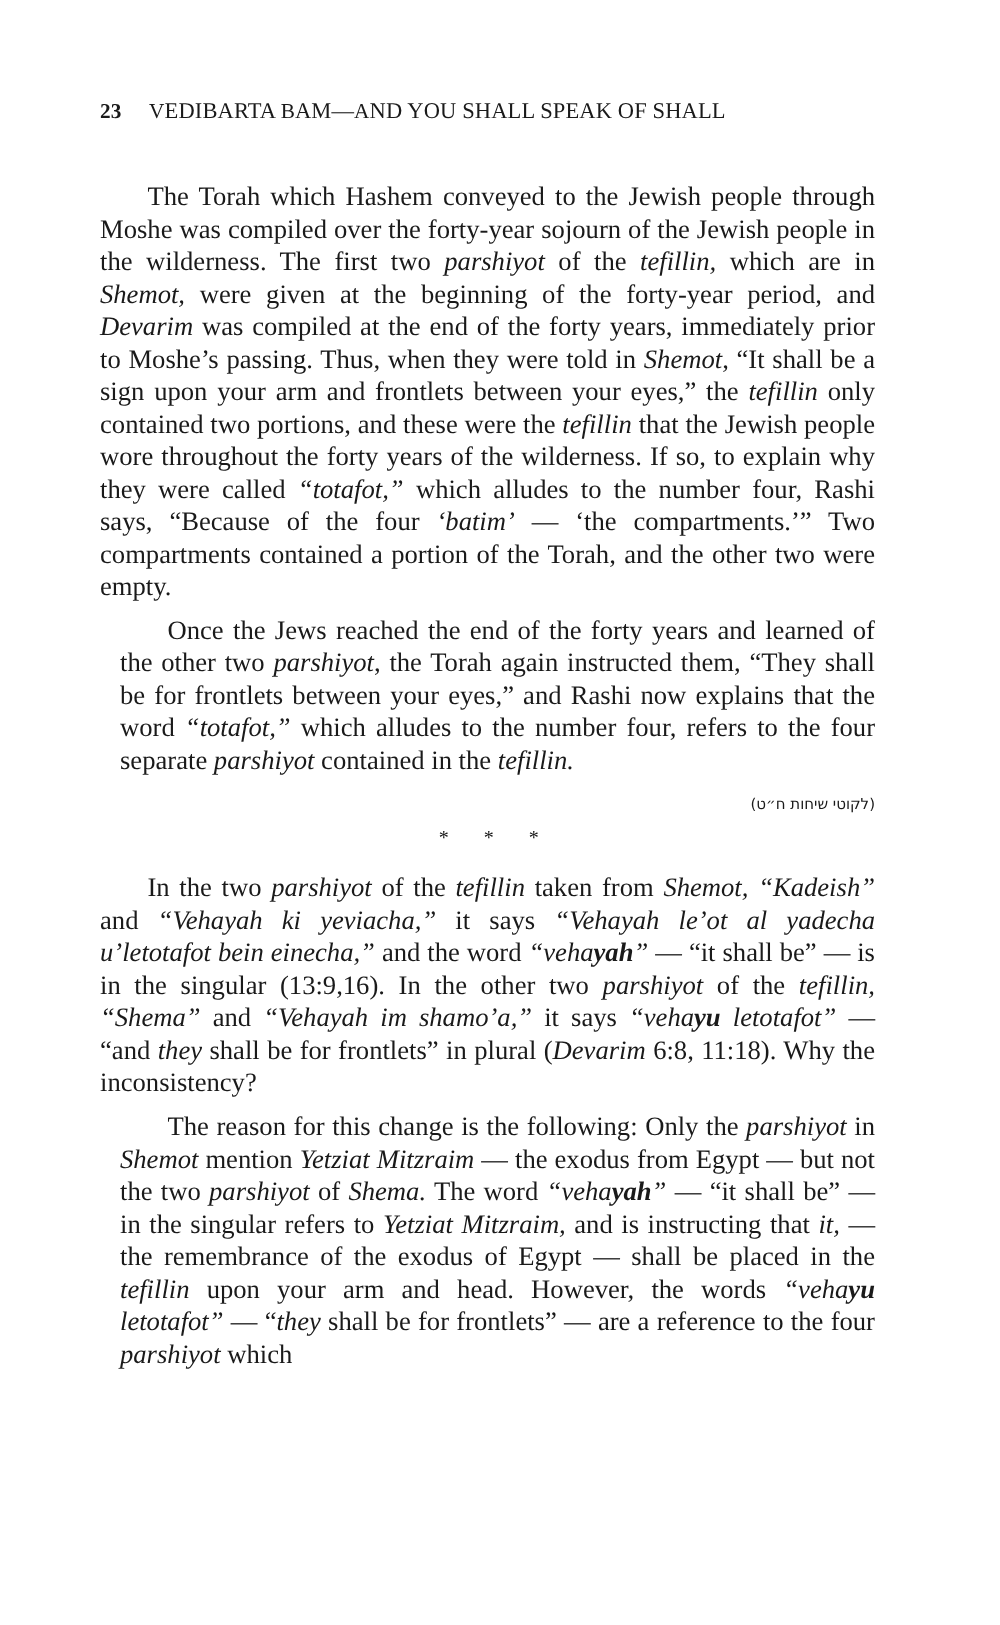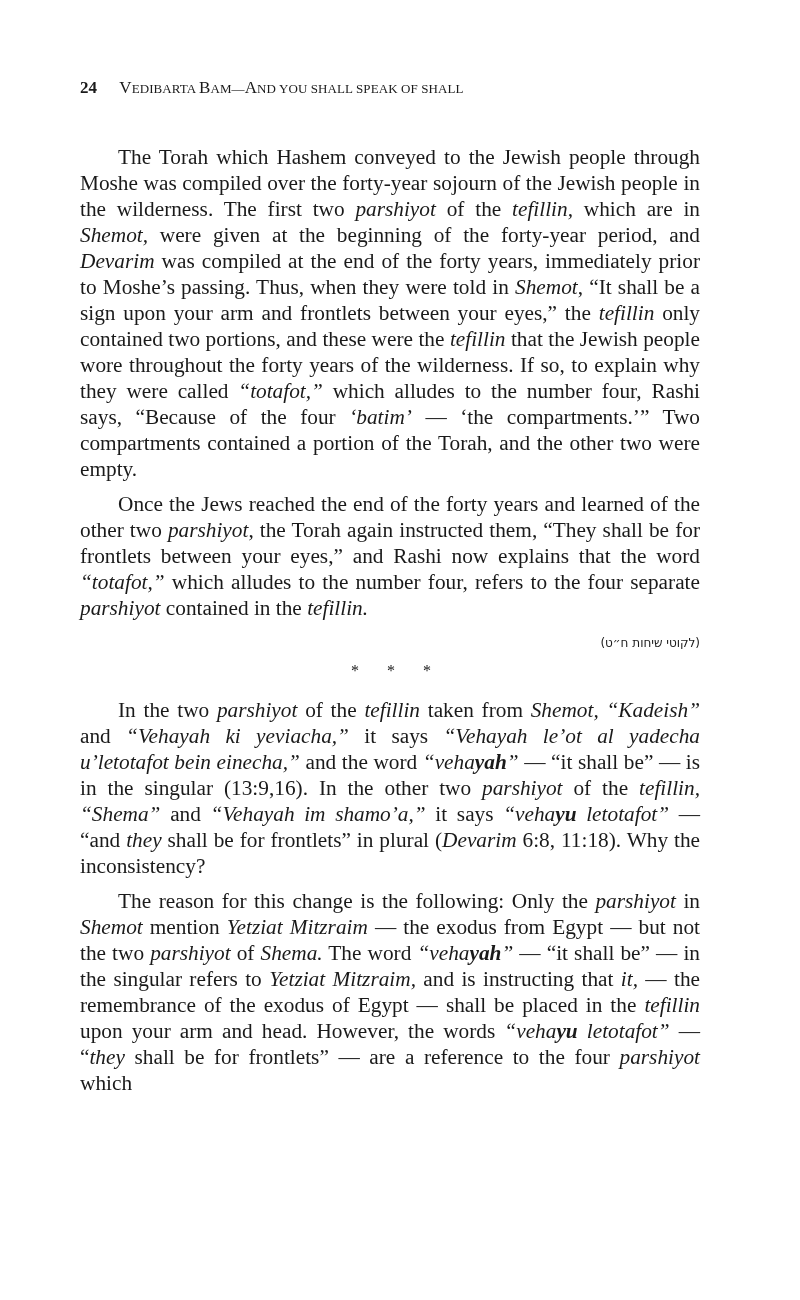--- a/index.html
+++ b/index.html
@@ -5,42 +5,42 @@
   html, body { margin: 0; padding: 0; background: #ffffff; }
   body { width: 800px; height: 1300px; position: relative; overflow: hidden; color: #1a1a1a; }
   .page { position: absolute; left: 80px; top: 0; width: 620px; }
   .running-head {
     position: absolute; top: 78px; left: 0;
     font-family: "Liberation Serif", "DejaVu Serif", serif;
     font-size: 17px; letter-spacing: 0.1px; color: #1a1a1a;
   }
   .running-head .folio { font-weight: bold; margin-right: 18px; }
   .running-head .sc-big { font-size: 17px; }
-  .running-head .sc-small { font-size: 13px; }
+  .running-head .sc-small { font-size: 18px; }
   .body-text {
     position: absolute; top: 144px; left: 0; width: 620px;
     font-family: "Liberation Serif", "DejaVu Serif", serif;
     font-size: 21.3px; line-height: 26px; text-align: justify;
   }
   .para { text-indent: 38px; margin: 0; }
-  .para + .para { margin-top: 9px; }
+  .para + .para { margin-top: 9px; margin-left: 16px; }
   .i { font-style: italic; }
   .bi { font-style: italic; font-weight: bold; }
   .source {
     text-align: right; font-family: "DejaVu Sans", sans-serif;
     font-size: 12px; margin-top: 14px; line-height: 16px; direction: ltr;
   }
   .stars { text-align: center; font-size: 16px; letter-spacing: 12px; margin: 10px 0 16px 14px; line-height: 20px; }
 </style>
 </head>
 <body>
 
 <div class="page">
   <div class="running-head">
-    <span class="folio">24</span>
+    <span class="folio">23</span>
     <span id="title-runs"><span class="sc-big">V</span><span class="sc-small">EDIBARTA </span><span class="sc-big">B</span><span class="sc-small">AM—</span><span class="sc-big">A</span><span class="sc-small">ND YOU SHALL SPEAK OF SHALL</span></span>
   </div>
 
   <div class="body-text">
     <p class="para"><span>The Torah which Hashem conveyed to the Jewish people through Moshe was compiled over the forty-year sojourn of the Jewish people in the wilderness. The first two </span><span class="i">parshiyot</span><span> of the </span><span class="i">tefillin,</span><span> which are in </span><span class="i">Shemot,</span><span> were given at the beginning of the forty-year period, and </span><span class="i">Devarim</span><span> was compiled at the end of the forty years, immediately prior to Moshe’s passing. Thus, when they were told in </span><span class="i">Shemot</span><span>, “It shall be a sign upon your arm and frontlets between your eyes,” the </span><span class="i">tefillin</span><span> only contained two portions, and these were the </span><span class="i">tefillin</span><span> that the Jewish people wore throughout the forty years of the wilderness. If so, to explain why they were called </span><span class="i">“totafot,”</span><span> which alludes to the number four, Rashi says, “Because of the four </span><span class="i">‘batim’</span><span> — ‘the compartments.’” Two compartments contained a portion of the Torah, and the other two were empty.</span></p>
     <p class="para"><span>Once the Jews reached the end of the forty years and learned of the other two </span><span class="i">parshiyot</span><span>, the Torah again instructed them, “They shall be for frontlets between your eyes,” and Rashi now explains that the word </span><span class="i">“totafot,”</span><span> which alludes to the number four, refers to the four separate </span><span class="i">parshiyot</span><span> contained in the </span><span class="i">tefillin.</span></p>
     <div class="source">(לקוטי שיחות ח״ט)</div>
     <div class="stars">* * *</div>
     <p class="para"><span>In the two </span><span class="i">parshiyot</span><span> of the </span><span class="i">tefillin</span><span> taken from </span><span class="i">Shemot,</span><span> </span><span class="i">“Kadeish”</span><span> and </span><span class="i">“Vehayah ki yeviacha,”</span><span> it says </span><span class="i">“Vehayah le’ot al yadecha u’letotafot bein einecha,”</span><span> and the word </span><span class="i">“veha</span><span class="bi">yah</span><span class="i">”</span><span> — “it shall be” — is in the singular (13:9,16). In the other two </span><span class="i">parshiyot</span><span> of the </span><span class="i">tefillin,</span><span> </span><span class="i">“Shema”</span><span> and </span><span class="i">“Vehayah im shamo’a,”</span><span> it says </span><span class="i">“veha</span><span class="bi">yu</span><span class="i"> letotafot”</span><span> — “and </span><span class="i">they</span><span> shall be for frontlets” in plural (</span><span class="i">Devarim</span><span> 6:8, 11:18). Why the inconsistency?</span></p>
     <p class="para"><span>The reason for this change is the following: Only the </span><span class="i">parshiyot</span><span> in </span><span class="i">Shemot</span><span> mention </span><span class="i">Yetziat Mitzraim</span><span> — the exodus from Egypt — but not the two </span><span class="i">parshiyot</span><span> of </span><span class="i">Shema.</span><span> The word </span><span class="i">“veha</span><span class="bi">yah</span><span class="i">”</span><span> — “it shall be” — in the singular refers to </span><span class="i">Yetziat Mitzraim,</span><span> and is instructing that </span><span class="i">it,</span><span> — the remembrance of the exodus of Egypt — shall be placed in the </span><span class="i">tefillin</span><span> upon your arm and head. However, the words </span><span class="i">“veha</span><span class="bi">yu</span><span class="i"> letotafot”</span><span> — “</span><span class="i">they</span><span> shall be for frontlets” — are a reference to the four </span><span class="i">parshiyot</span><span> which</span></p>

